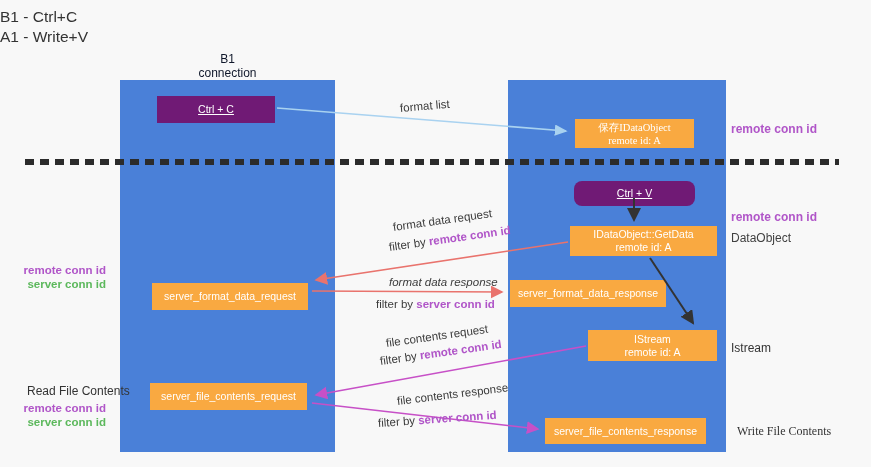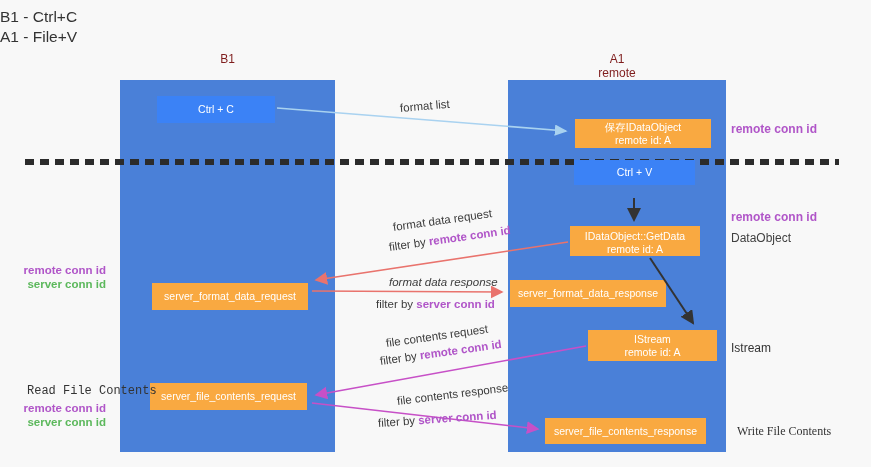--- a/index.html
+++ b/index.html
@@ -1,40 +1,40 @@
 <!DOCTYPE html>
 <html><head>
 <meta charset="utf-8">
 <style>
   html,body { margin:0; padding:0; background:#f8f8f8; font-family:"Liberation Sans",sans-serif; }
   .canvas { position:relative; width:871px; height:467px; overflow:hidden; background:#f8f8f8; }
 
   .title { position:absolute; left:0; top:7px; width:871px; text-align:left;
            font-size:15.5px; color:#333; line-height:20px; }
 
-  .col-header { position:absolute; text-align:center; font-size:12px; color:#7f1d1d; line-height:14px; }
+  .col-header { position:absolute; text-align:center; font-size:12px; color:#0f172a; line-height:14px; }
   .col-header.left  { left:120px; top:52px; width:215px; }
   .col-header.right { left:508px; top:52px; width:218px; }
 
   .col { position:absolute; top:80px; height:372px; background:#4a80d8; }
   .col.left  { left:120px; width:215px; }
   .col.right { left:508px; width:218px; }
 
   .dash-line { position:absolute; left:25px; top:159px; width:814px; height:6px;
                background:repeating-linear-gradient(90deg,#2b2b2b 0 9px,transparent 9px 15px); }
 
   .box { position:absolute; display:flex; flex-direction:column; align-items:center; justify-content:center;
          color:#fff; text-align:center; font-size:10.5px; line-height:13px; z-index:3; }
   .box.orange { background:#f9a941; }
-  .box.green  { background:#3b82f6; }
+  .box.green  { background:#701a75;text-decoration:underline; }
 
   .b-ctrl-c   { left:157px; top:96px;  width:118px; height:27px; }
-  .b-save     { left:575px; top:119px; width:136px; height:29px; }
-  .b-ctrl-v   { left:574px; top:160px; width:121px; height:25px; }
-  .b-getdata  { left:570px; top:226px; width:130px; height:30px;justify-content:flex-end; }
+  .b-save     { left:575px; top:119px; width:119px; height:29px;font-family:Liberation Serif, serif; }
+  .b-ctrl-v   { left:574px; top:181px; width:121px; height:25px;border-radius:8px; }
+  .b-getdata  { left:570px; top:226px; width:147px; height:30px; }
   .b-fmt-req  { left:152px; top:268px; width:156px; height:27px;margin-top:15px; }
   .b-fmt-resp { left:510px; top:280px; width:156px; height:27px; }
   .b-istream  { left:588px; top:330px; width:129px; height:31px; }
   .b-file-req { left:150px; top:383px; width:157px; height:27px; }
   .b-file-resp{ left:545px; top:418px; width:161px; height:26px; }
 
   svg.arrows { position:absolute; left:0; top:0; z-index:4; pointer-events:none; }
 
   .lbl { position:absolute; font-size:11.5px; color:#3c3c3c; white-space:nowrap; z-index:5;
          transform-origin:left center; }
@@ -51,39 +51,36 @@
   .l-fileresp-1     { left:397px; top:395px; transform:rotate(-7deg); }
   .l-fileresp-2     { left:378px; top:417px; transform:rotate(-4deg); }
 
   .side { position:absolute; font-size:12px; white-space:nowrap; z-index:5; }
   .s-remote-1 { left:731px; top:122px; }
   .s-remote-2 { left:731px; top:210px; }
   .s-dataobject { left:731px; top:231px; color:#404040; }
   .s-istream { left:731px; top:341px; color:#333; }
   .s-write { left:737px; top:424px; color:#333;font-family:Liberation Serif, serif; }
   .s-left-group-1 { left:10px; top:263px; width:96px; text-align:right; line-height:14px; font-size:11.5px; }
-  .s-read { left:27px; top:384px; color:#333;font-family:Liberation Mono, monospace; }
+  .s-read { left:27px; top:384px; color:#333; }
   .s-left-group-2 { left:10px; top:401px; width:96px; text-align:right; line-height:14px; font-size:11.5px; }
 </style>
 </head>
 <body>
 
 <div class="canvas">
 
   <div class="title">
     <div>B1 - Ctrl+C</div>
-    <div>A1 - File+V</div>
+    <div>A1 - Write+V</div>
   </div>
 
   <div class="col-header left">
     <div>B1</div>
-  </div>
-  <div class="col-header right">
-    <div>A1</div>
-    <div>remote</div>
+    <div>connection</div>
   </div>
 
   <div class="col left"></div>
   <div class="col right"></div>
 
   <div class="dash-line"></div>
 
   <div class="box green b-ctrl-c">
     <div>Ctrl + C</div>
   </div>

